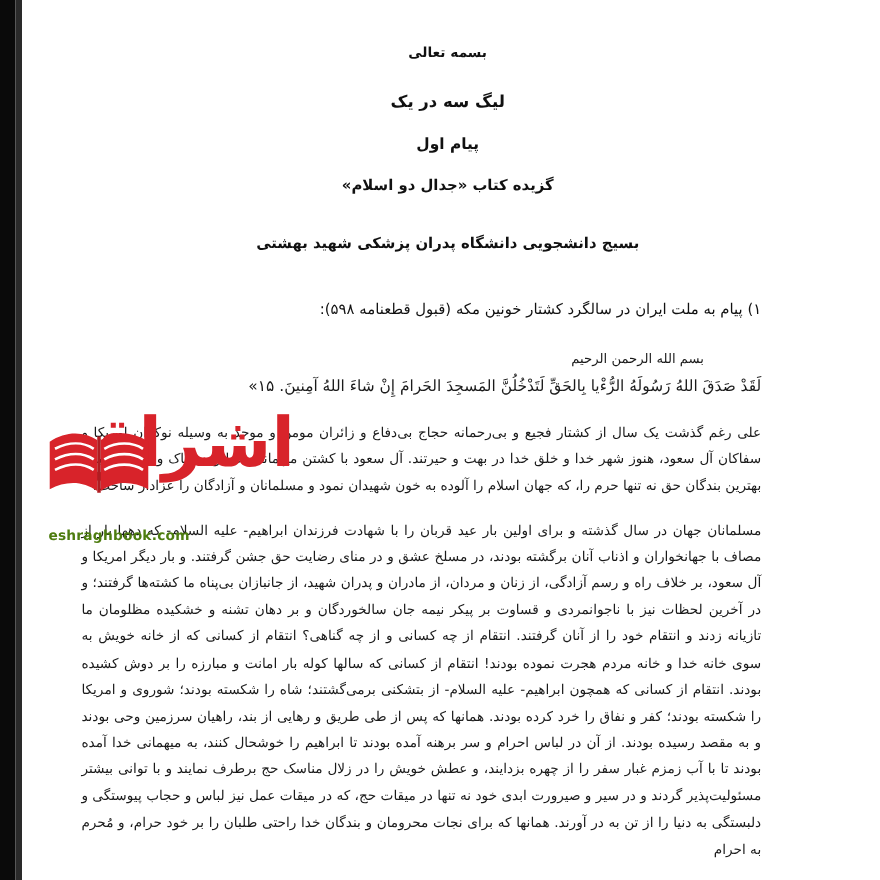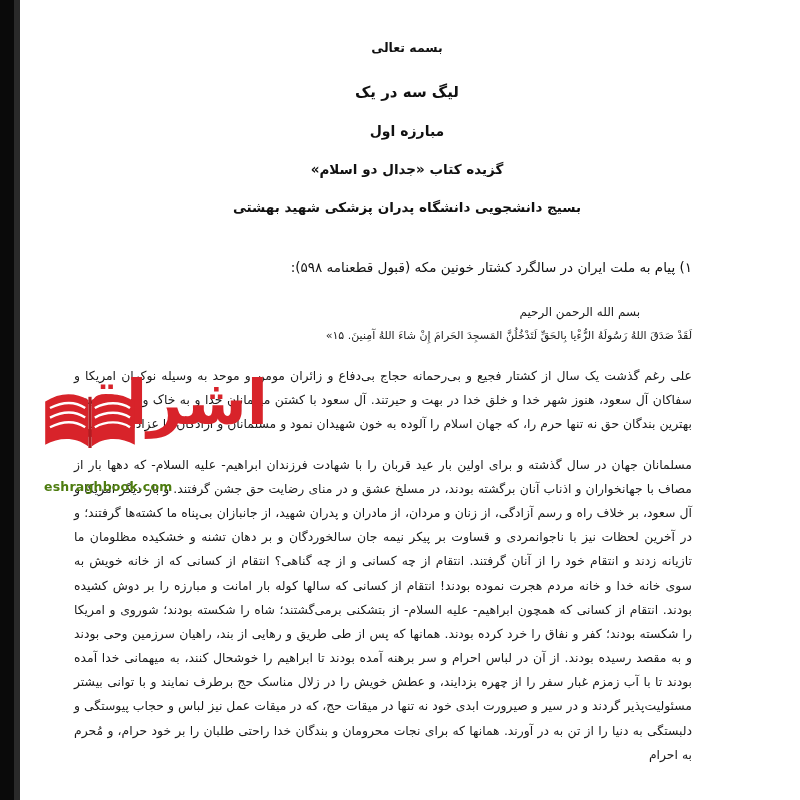--- a/index.html
+++ b/index.html
@@ -79,21 +79,21 @@
   .title-stage {
     font-size: 14px;
     font-weight: bold;
     color: #111;
     margin-bottom: 22px;
   }
   .title-source {
     font-size: 13.5px;
     font-weight: bold;
     color: #111;
-    margin-bottom: 22px;
+    margin-bottom: 36px;
   }
   .title-org {
     font-size: 13.5px;
     font-weight: bold;
     color: #111;
     margin-bottom: 10px;
   }
 
   
   .section-heading {
@@ -108,21 +108,21 @@
   
   .invocation {
     text-align: right;
     font-size: 12px;
     color: #1a1a1a;
     margin: 0 0 10px 0;
     padding-right: 108px;
   }
   .ayah {
     text-align: right;
-    font-size: 11px;
+    font-size: 14px;
     color: #1a1a1a;
     margin: 0 0 22px 0;
     padding-right: 56px;
     font-weight: 500;
   }
 
   
   .para {
     font-size: 12.4px;
     line-height: 1.95;
@@ -178,21 +178,21 @@
 
   <div class="scan-edge"></div>
   <div class="scan-edge-inner"></div>
 
   <div class="paper">
     <div class="doc-body">
 
       <div class="heading-block">
         <div class="bismillah">بسمه تعالی</div>
         <div class="title-main">لیگ سه در یک</div>
-        <div class="title-stage">مبارزه اول</div>
+        <div class="title-stage">پیام اول</div>
         <div class="title-source">گزیده کتاب «جدال دو اسلام»</div>
         <div class="title-org">بسیج دانشجویی دانشگاه پدران پزشکی شهید بهشتی</div>
       </div>
 
       <div class="section-heading">۱) پیام به ملت ایران در سالگرد کشتار خونین مکه (قبول قطعنامه ۵۹۸):</div>
 
       <div class="invocation">بسم الله الرحمن الرحیم</div>
       <div class="ayah">لَقَدْ صَدَقَ اللهُ رَسُولَهُ الرُّءْيا بِالحَقِّ لَتَدْخُلُنَّ المَسجِدَ الحَرامَ إِنْ شاءَ اللهُ آمِنينَ. ۱۵»</div>
 
       <p class="para">علی رغم گذشت یک سال از کشتار فجیع و بی‌رحمانه حجاج بی‌دفاع و زائران مومن و موحد به وسیله نوکران امریکا و سفاکان آل سعود، هنوز شهر خدا و خلق خدا در بهت و حیرتند. آل سعود با کشتن میهمانان خدا و به خاک و خون کشیدن بهترین بندگان حق نه تنها حرم را، که جهان اسلام را آلوده به خون شهیدان نمود و مسلمانان و آزادگان را عزادار ساخت.</p>

